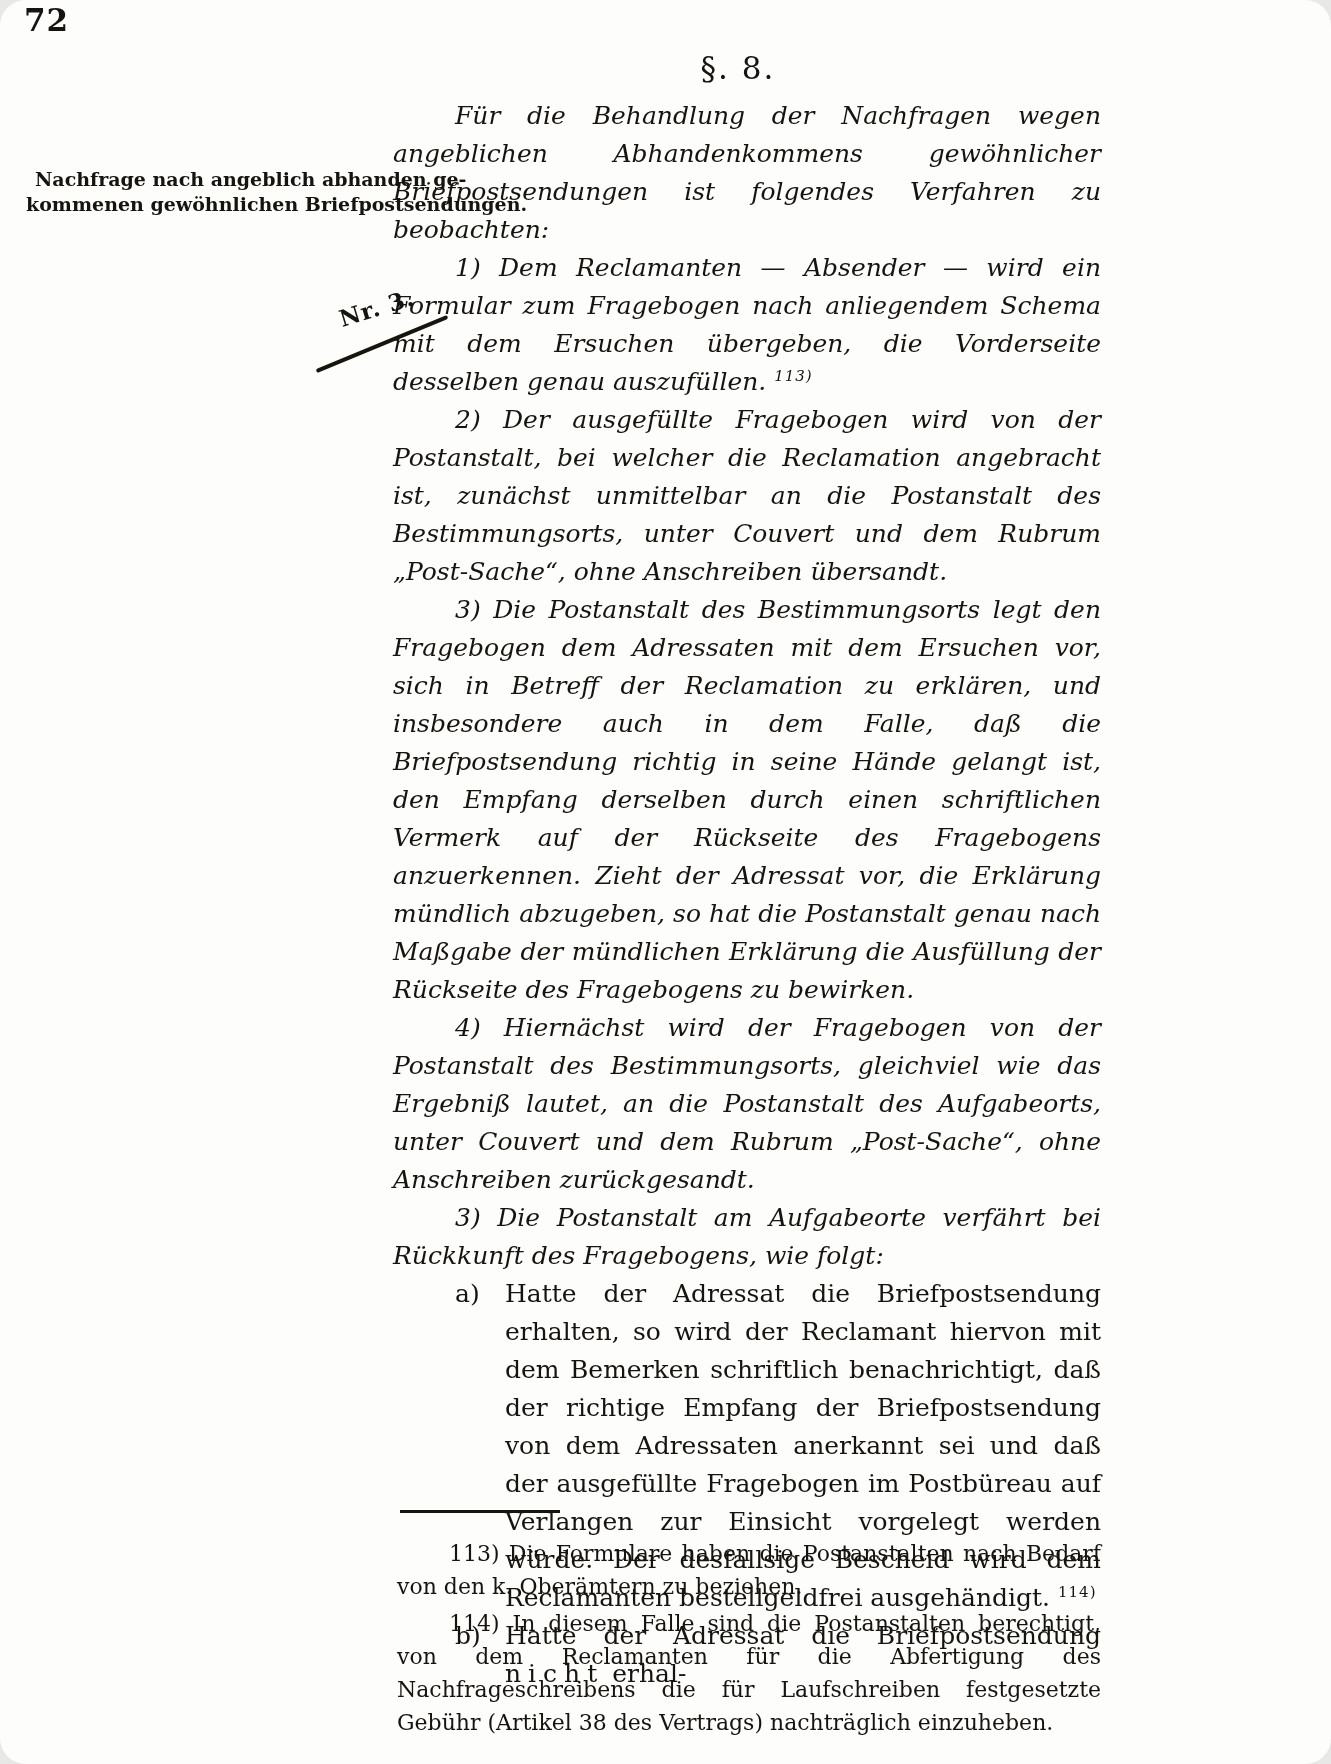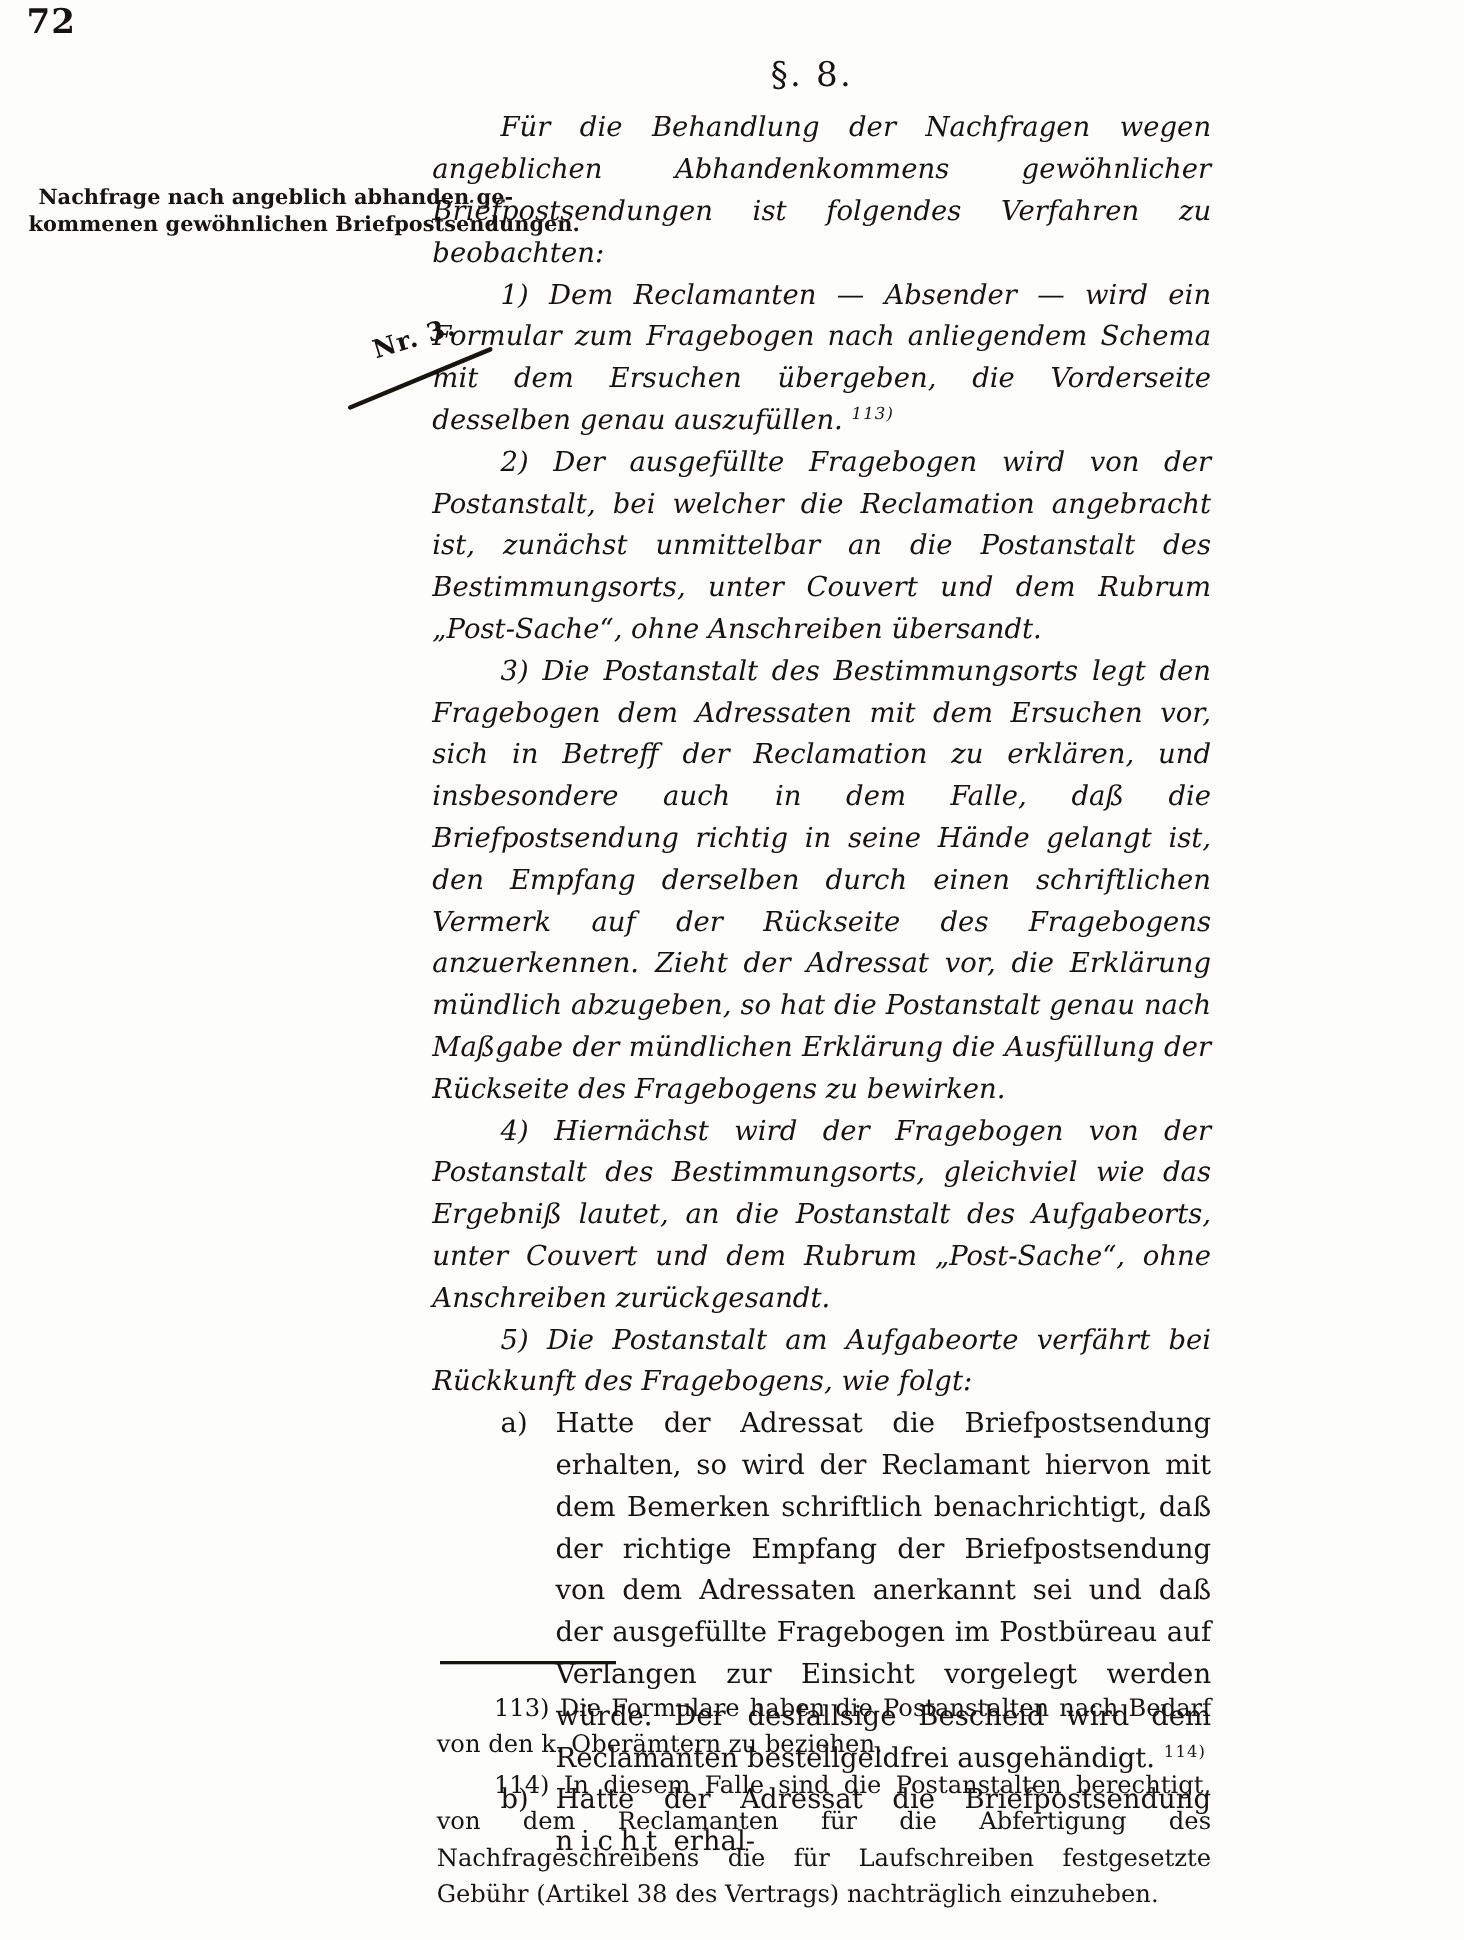--- a/index.html
+++ b/index.html
@@ -5,20 +5,21 @@
   html, body { margin: 0; padding: 0; background: #e8e8e6; }
   .page {
     position: relative;
     width: 1331px;
     height: 1764px;
     margin: 0 auto;
     background: #fdfdfc;
     font-family: "DejaVu Serif", "Liberation Serif", serif;
     color: #17140f;
     overflow: hidden;
+    border-radius: 26px;
   }
   .page-number {
     position: absolute;
     left: 24px;
     top: 2px;
     font-size: 31px;
     font-weight: bold;
     letter-spacing: 1px;
   }
   .section-heading {
@@ -123,21 +124,21 @@
     <p class="para">Für die Behandlung der Nachfragen wegen angeblichen Abhandenkommens gewöhnlicher Briefpostsendungen ist folgendes Verfahren zu beobachten:</p>
 
     <p class="para"><span>1) Dem Reclamanten — Absender — wird ein Formular zum Fragebogen nach anliegendem Schema mit dem Ersuchen übergeben, die Vorderseite desselben genau auszufüllen.</span> <sup class="fnref">113)</sup></p>
 
     <p class="para">2) Der ausgefüllte Fragebogen wird von der Postanstalt, bei welcher die Reclamation angebracht ist, zunächst unmittelbar an die Postanstalt des Bestimmungsorts, unter Couvert und dem Rubrum „Post-Sache“, ohne Anschreiben übersandt.</p>
 
     <p class="para">3) Die Postanstalt des Bestimmungsorts legt den Fragebogen dem Adressaten mit dem Ersuchen vor, sich in Betreff der Reclamation zu erklären, und insbesondere auch in dem Falle, daß die Briefpostsendung richtig in seine Hände gelangt ist, den Empfang derselben durch einen schriftlichen Vermerk auf der Rückseite des Fragebogens anzuerkennen. Zieht der Adressat vor, die Erklärung mündlich abzugeben, so hat die Postanstalt genau nach Maßgabe der mündlichen Erklärung die Ausfüllung der Rückseite des Fragebogens zu bewirken.</p>
 
     <p class="para">4) Hiernächst wird der Fragebogen von der Postanstalt des Bestimmungsorts, gleichviel wie das Ergebniß lautet, an die Postanstalt des Aufgabeorts, unter Couvert und dem Rubrum „Post-Sache“, ohne Anschreiben zurückgesandt.</p>
 
-    <p class="para">5) Die Postanstalt am Aufgabeorte verfährt bei Rückkunft des Fragebogens, wie folgt:</p>
+    <p class="para">3) Die Postanstalt am Aufgabeorte verfährt bei Rückkunft des Fragebogens, wie folgt:</p>
 
     <p class="sub"><span class="sublabel">a)</span><span>Hatte der Adressat die Briefpostsendung erhalten, so wird der Reclamant hiervon mit dem Bemerken schriftlich benachrichtigt, daß der richtige Empfang der Briefpostsendung von dem Adressaten anerkannt sei und daß der ausgefüllte Fragebogen im Postbüreau auf Verlangen zur Einsicht vorgelegt werden würde. Der desfallsige Bescheid wird dem Reclamanten bestellgeldfrei ausgehändigt.</span> <sup class="fnref">114)</sup></p>
 
     <p class="sub"><span class="sublabel">b)</span><span>Hatte der Adressat die Briefpostsendung</span> <span class="emph">nicht</span> <span>erhal-</span></p>
 
   </div>
 
   <div class="fn-rule"></div>
 
   <div class="footnotes">

